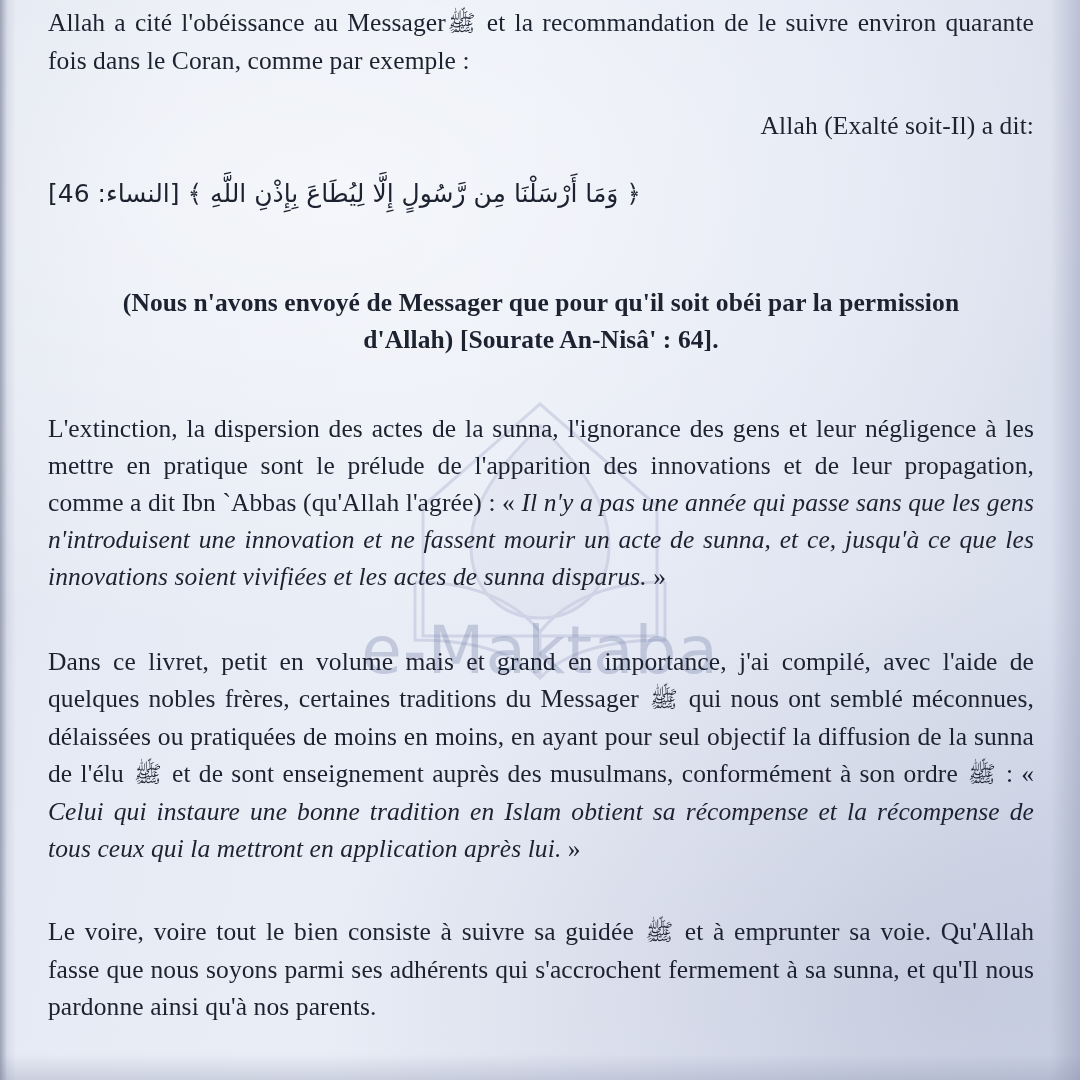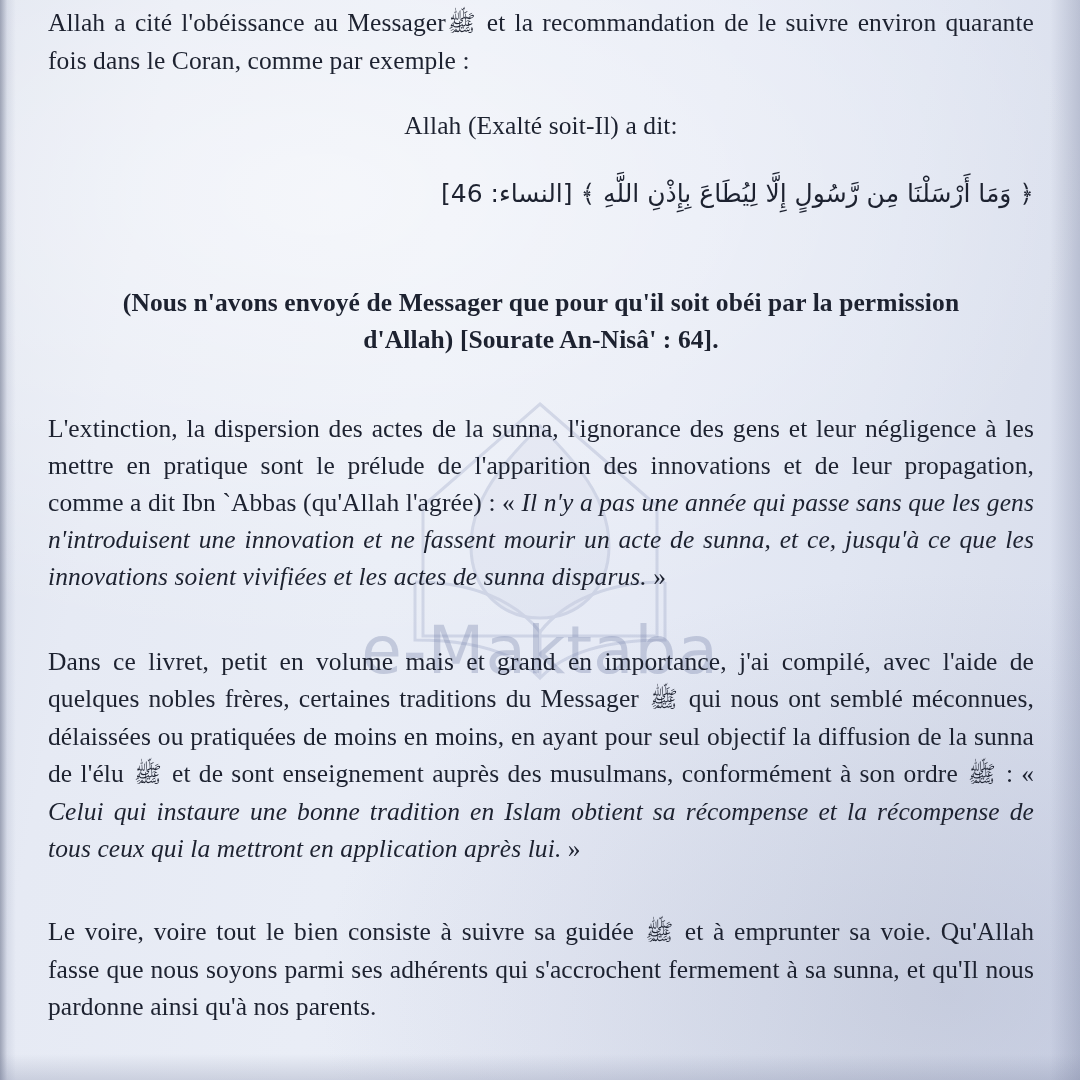--- a/index.html
+++ b/index.html
@@ -96,24 +96,24 @@
     line-height: 37px;
     text-align: justify;
     text-justify: inter-word;
     letter-spacing: .1px;
   }
 
   .blk { margin-bottom: 0; }
   .sp-md  { height: 28px; }
   .sp-lg  { height: 40px; }
 
-  .no-justify { text-align: center; }
+  .no-justify { text-align: right; }
 
   .ayah {
-    text-align: right;
+    text-align: left;
     font-family: "DejaVu Sans", sans-serif;
     font-size: 25px;
     line-height: 44px;
     direction: rtl;
     unicode-bidi: bidi-override;
     letter-spacing: 0;
   }
 
   .meaning {
     text-align: center;

